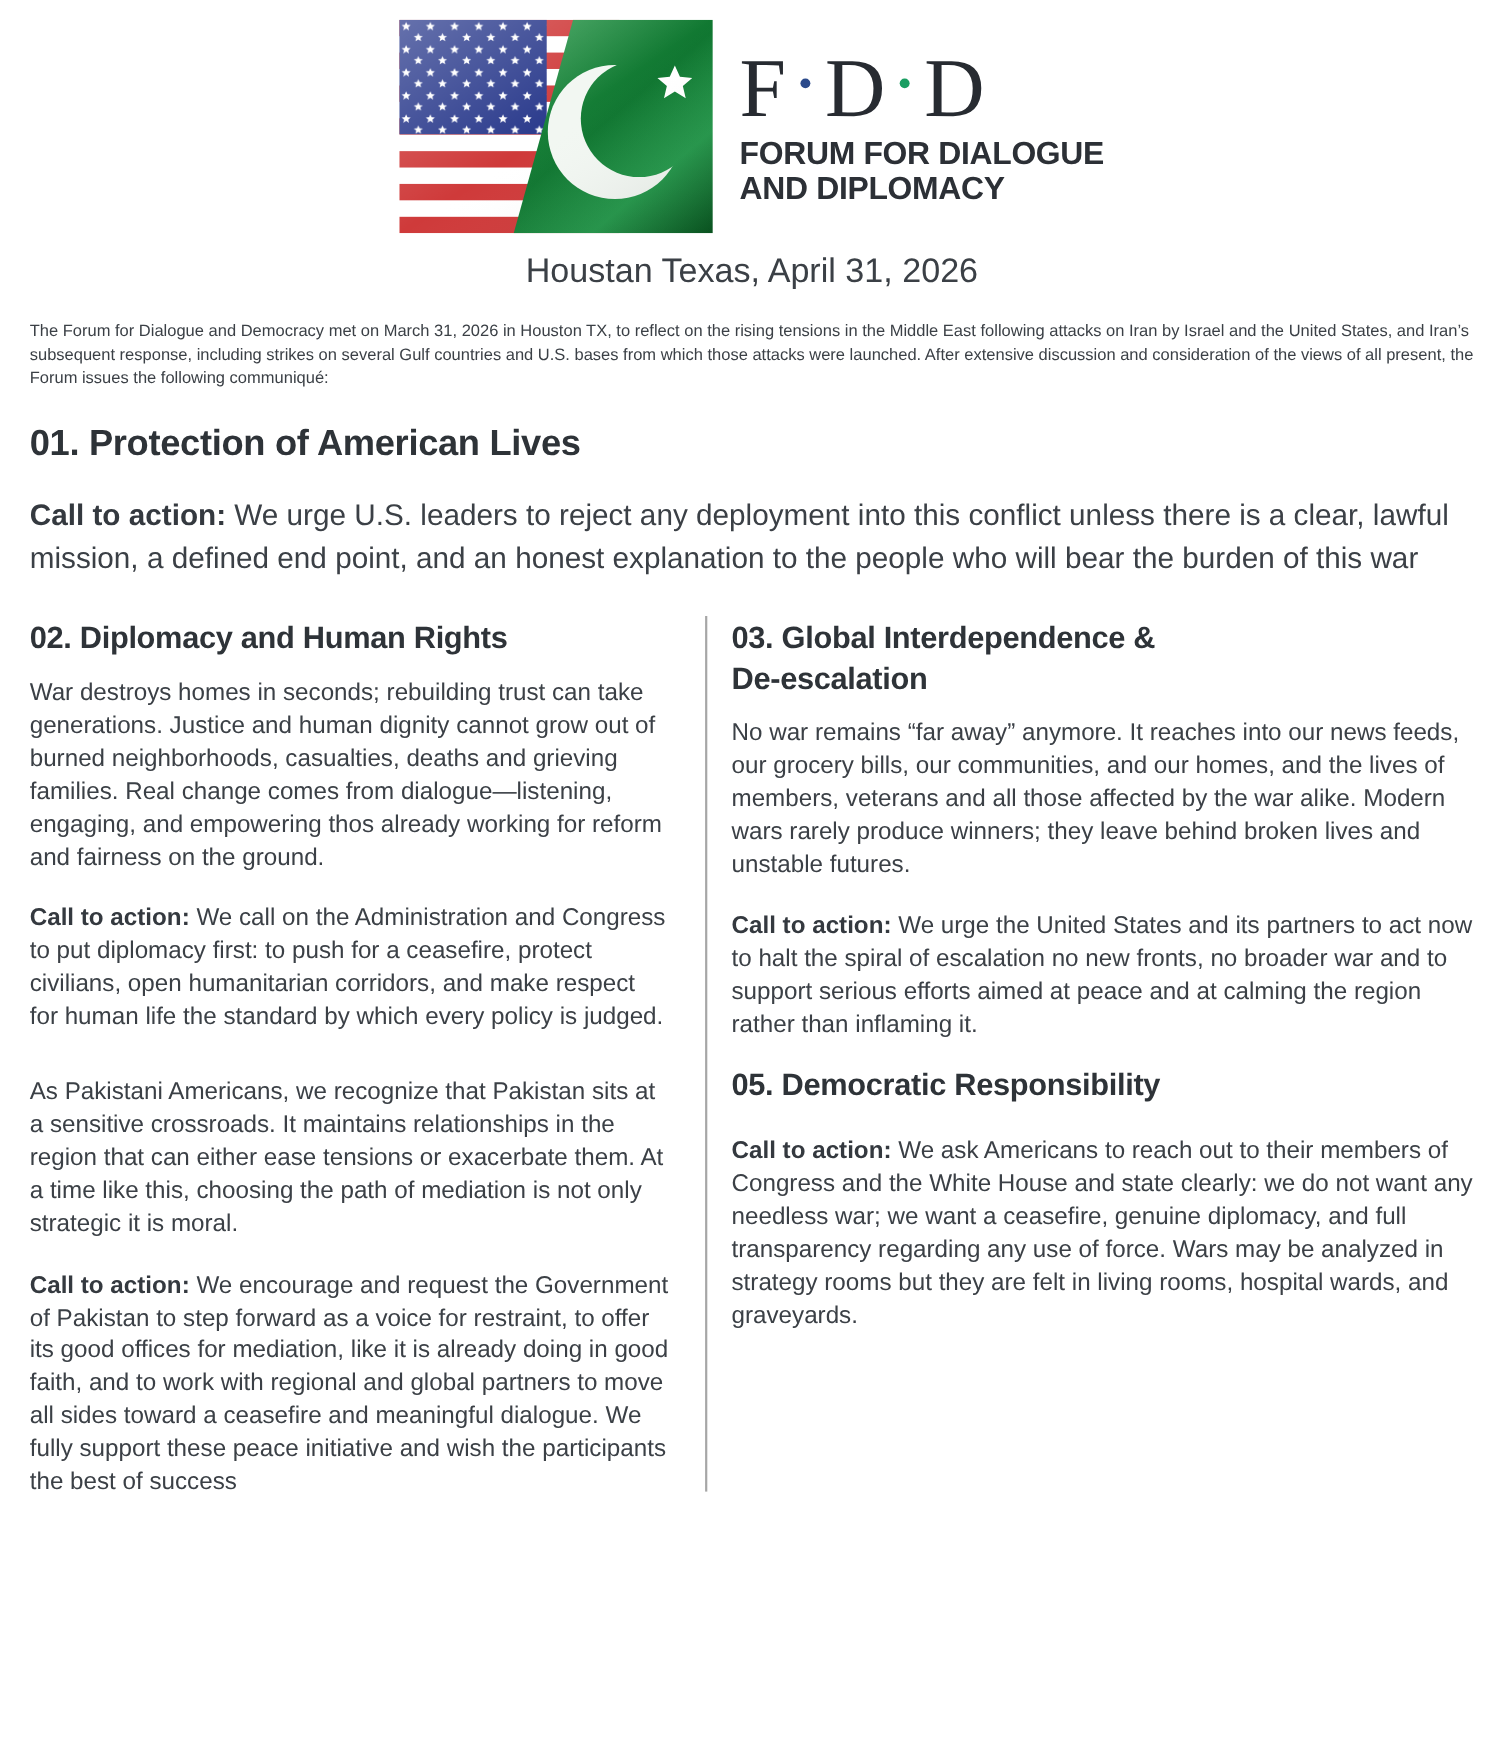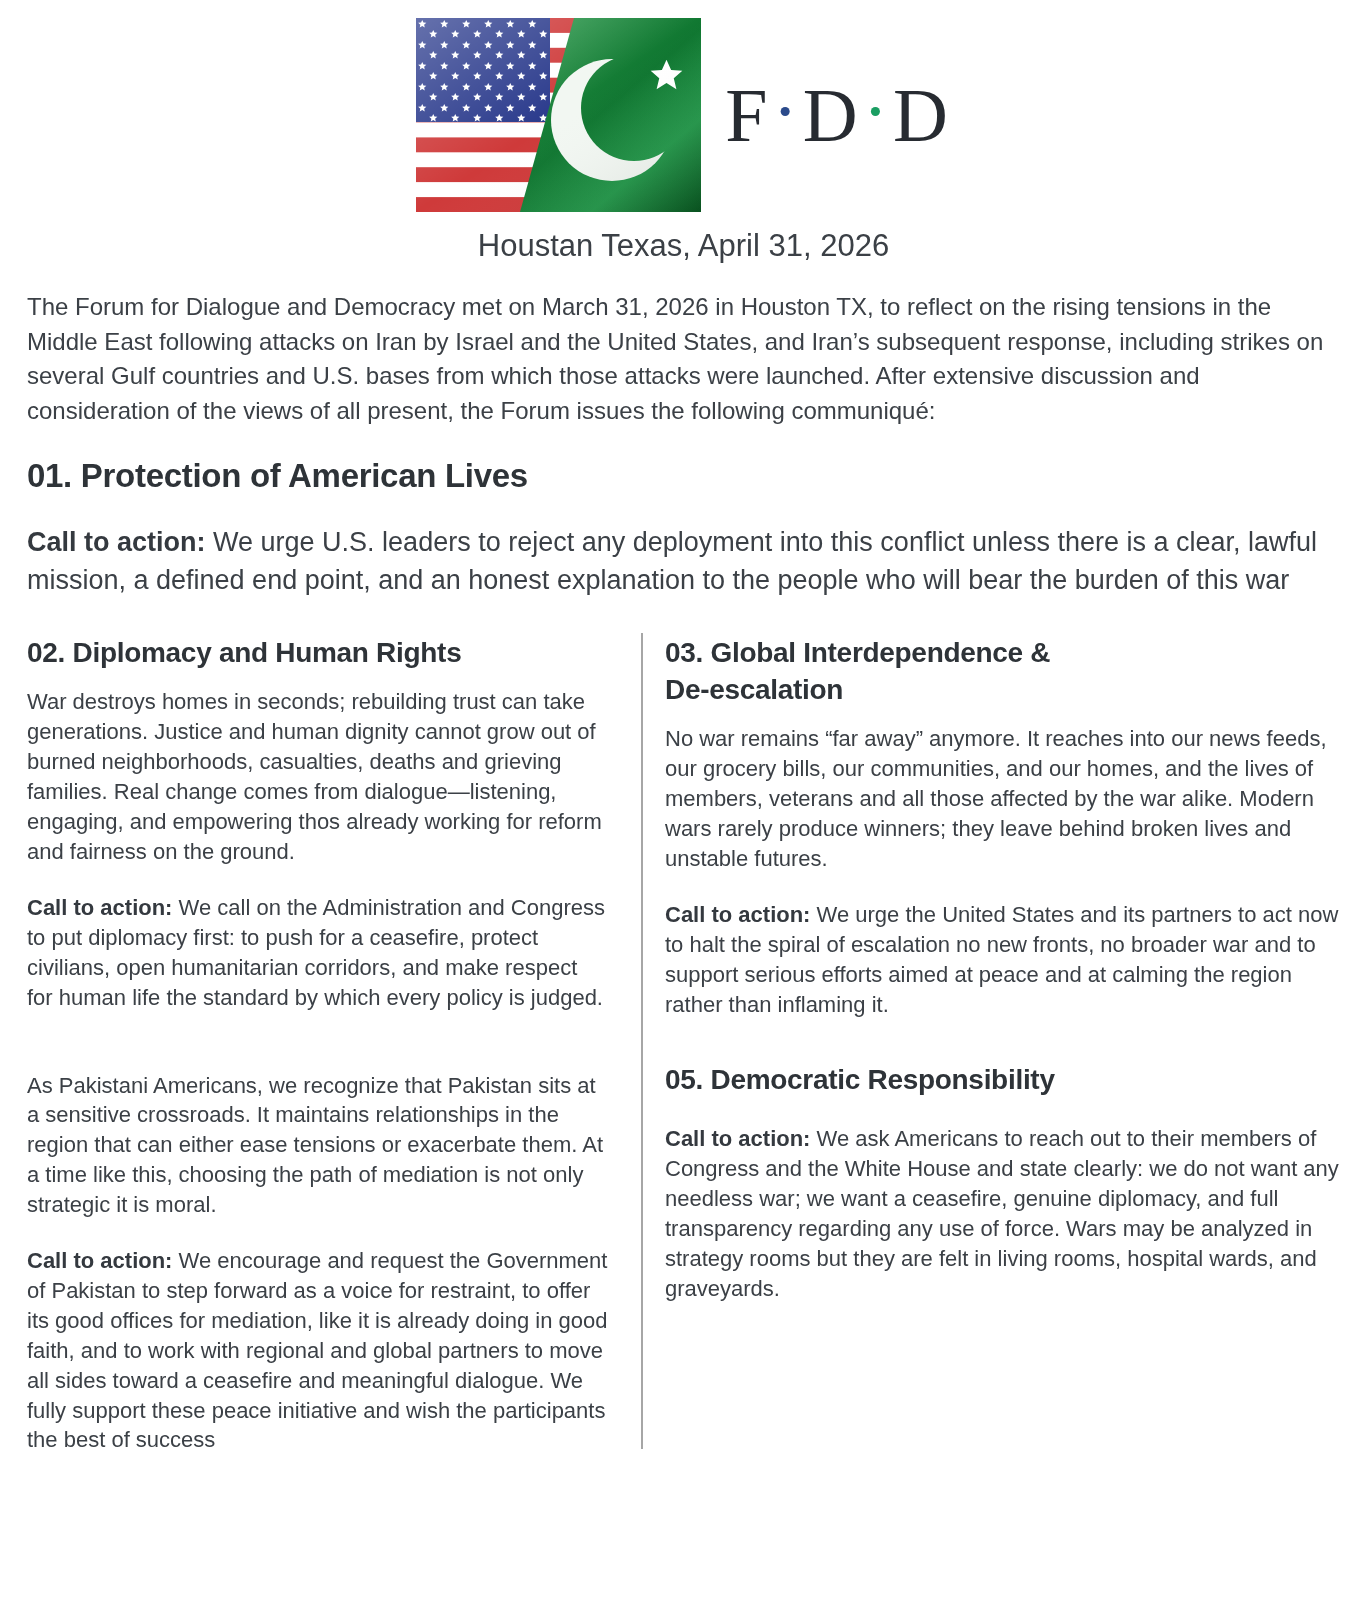--- a/index.html
+++ b/index.html
@@ -44,41 +44,41 @@
   }
   .dateline {
     text-align: center;
     font-size: 31px;
     margin-top: 16px;
     color: #3b4046;
   }
   
   .intro {
     margin: 26px 0 0 0;
-    font-size: 24px;
+    font-size: 15px;
     line-height: 1.44;
     color: #3b4046;
   }
   
   .sec-full h2 {
     margin: 28px 0 0 0;
     font-size: 33px;
     line-height: 1.2;
     color: #2e3338;
     letter-spacing: -0.3px;
   }
   .sec-full .body { margin: 18px 0 0 0; font-size: 23px; line-height: 1.42; }
   .sec-full .cta  { margin: 27px 0 0 0; font-size: 27px; line-height: 1.42; }
   
   .two-col {
     position: relative;
     margin-top: 30px;
     display: grid;
     grid-template-columns: 616px 697px;
-    row-gap: 36px;
+    row-gap: 16px;
   }
   .col-divider {
     position: absolute;
     left: 614px;
     top: 4px;
     bottom: 6px;
     width: 2px;
     background: var(--divider, #a6a6a6);
   }
   .cell-left  { padding-right: 34px; box-sizing: border-box; }
@@ -149,20 +149,24 @@
     </div>
 
     <div class="logo-block">
       <div class="logo-acronym">
         <span>F</span>
           <span class="dot dot-blue">·</span>
           <span>D</span>
           <span class="dot dot-green">·</span>
           <span>D</span>
       </div>
+      <div class="logo-sub">
+        <div>FORUM FOR DIALOGUE</div>
+        <div>AND DIPLOMACY</div>
+      </div>
     </div>
   </div>
 
   <div class="dateline">Houstan Texas, April 31, 2026</div>
 
   <p class="intro">The Forum for Dialogue and Democracy met on March 31, 2026 in Houston TX, to reflect on the rising tensions in the Middle East following attacks on Iran by Israel and the United States, and Iran’s subsequent response, including strikes on several Gulf countries and U.S. bases from which those attacks were launched.  After extensive discussion and consideration of the views of all present, the Forum issues the following communiqué:</p>
 
   <section class="sec-full">
     <h2>01. Protection of American Lives</h2>
     <p class="cta">

